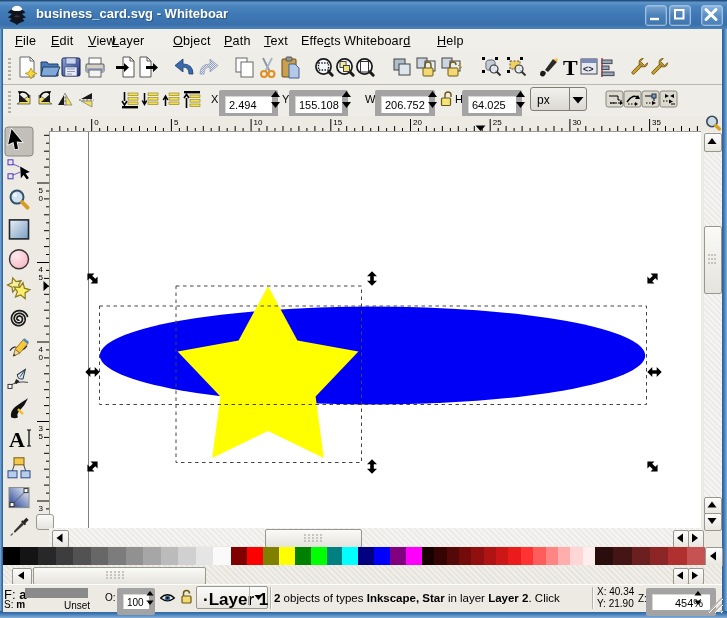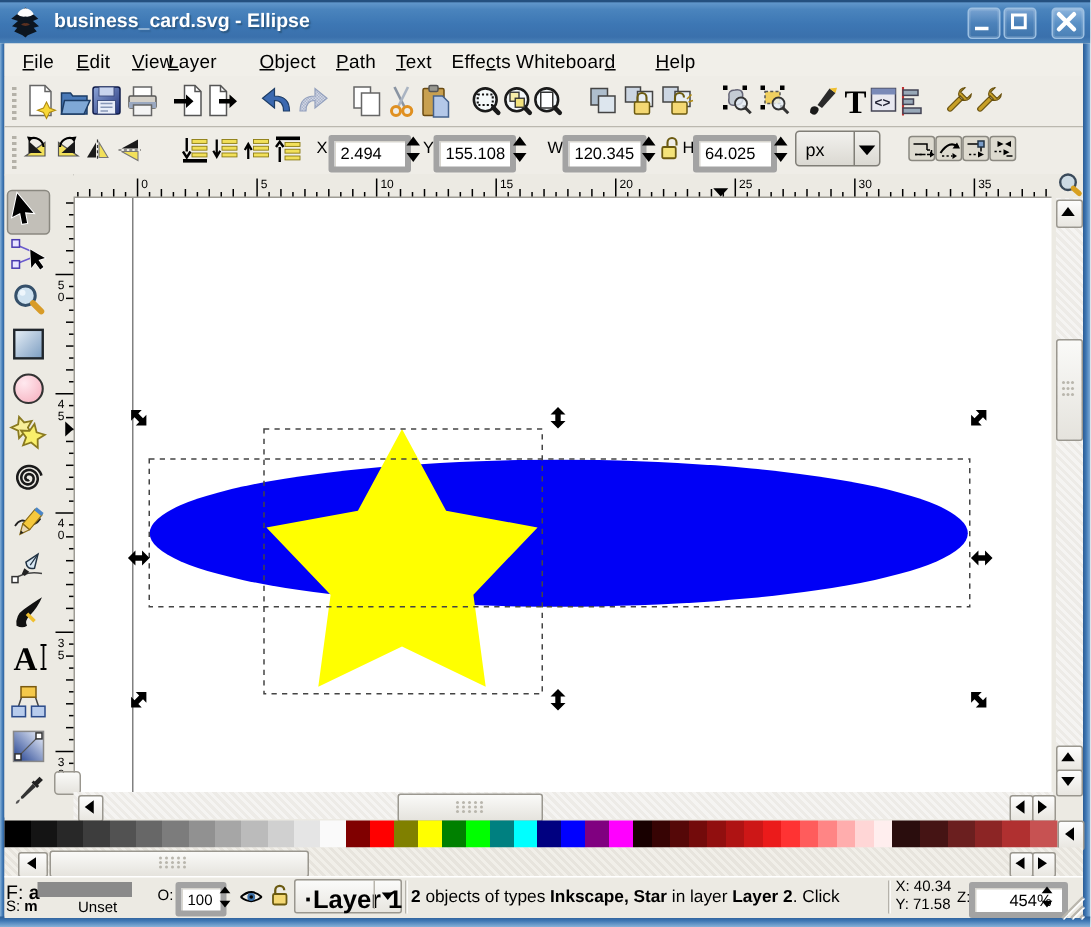--- a/index.html
+++ b/index.html
@@ -19,21 +19,21 @@
     border:1px solid #9dc0e2;box-shadow:inset 0 0 0 1px rgba(255,255,255,0.15);}
   
   #menubar{left:3px;top:29px;width:719px;height:22px;background:#f1efe9;}
   .menuitem{top:34px;font-size:12.6px;color:#000;letter-spacing:0.2px;}
   .menuitem u{text-decoration:underline;}
   
   #toolbar1{left:3px;top:51px;width:719px;height:33px;background:#efede7;border-bottom:1px solid #bbb8af;}
   #toolbar2{left:3px;top:85px;width:719px;height:31px;background:#efede7;border-bottom:1px solid #9d9b94;}
   .grip{width:3px;background:repeating-linear-gradient(#efede7 0 2px,#b4b1a8 2px 4px);}
   
-  .field{background:#fff;border:4px solid #a3a3a3;border-radius:2px;
+  .field{background:#fff;border:6px solid #a3a3a3;border-radius:2px;
      box-shadow:inset 1px 1px 0 #d8d6cf;
      font-size:11px;color:#000;padding:3px 0 0 4px;}
   .lbl{font-size:11px;color:#000;}
   
   #toolbox{left:3px;top:116px;width:33px;height:429px;background:#eceae3;}
   #rulercorner{left:36px;top:116px;width:13px;height:15px;background:#eceae3;}
   
   #canvas{left:50px;top:132px;width:651px;height:396px;background:#fff;overflow:hidden;}
   
   .sbtrack{background:#f4f3f1;}
@@ -43,21 +43,21 @@
   #statusbar{left:3px;top:584px;width:719px;height:27px;background:#eceae3;border-top:1px solid #fff;}
   .stext{font-size:11px;color:#000;}
 </style>
 </head>
 <body>
 
 <div class="abs" id="titlebar"></div>
 <div class="abs" id="borderL"></div>
 <div class="abs" id="borderR"></div>
 <div class="abs" id="borderB"></div>
-<div class="abs" id="title-text">business_card.svg - Ellipse</div>
+<div class="abs" id="title-text">business_card.svg - Whiteboar</div>
 
 <svg class="abs" style="left:6px;top:4px" width="22" height="22" viewBox="0 0 22 22">
   <path d="M11 1 L19.5 8.5 L16 10 L20 13.5 L16.5 14.5 L18.5 17 L12.5 19.5 L11 21 L9 19.5 L3.5 17 L5.5 14.5 L2 13.5 L6 10 L1.5 8.5 Z" fill="#0c1520"></path>
   <path d="M11 1.5 Q15 2 16.5 5.5 Q14 7.5 11 7 Q7.5 7.5 5.5 5.5 Q7 2 11 1.5 Z" fill="#fdfdfd"></path>
   <path d="M8 12.5 Q11 14 14 12.5 Q12.5 11 11 11.5 Q9.5 11 8 12.5 Z" fill="#5a3020"></path>
 </svg>
 
 <div class="abs winbtn" style="left:645px"></div>
 <div class="abs winbtn" style="left:669px"></div>
 <div class="abs winbtn" style="left:701px;background:linear-gradient(#8db4dd,#5b91c6 50%,#4a80b5)"></div>
@@ -344,21 +344,21 @@
     <path d="M5.5 1 L10 7 L1 7 Z" fill="#000"></path>
     <path d="M5.5 18 L10 12 L1 12 Z" fill="#000"></path>
   </svg>
 <div class="abs lbl" style="left:282px;top:93px">Y</div>
 <div class="abs field" style="left:289px;top:90px;width:43px;height:14px">155.108</div>
 <svg class="abs" style="left:341px;top:90px" width="11" height="19">
     <path d="M5.5 1 L10 7 L1 7 Z" fill="#000"></path>
     <path d="M5.5 18 L10 12 L1 12 Z" fill="#000"></path>
   </svg>
 <div class="abs lbl" style="left:365px;top:93px">W</div>
-<div class="abs field" style="left:375px;top:90px;width:44px;height:14px">120.345</div>
+<div class="abs field" style="left:375px;top:90px;width:44px;height:14px">206.752</div>
 <svg class="abs" style="left:427px;top:90px" width="11" height="19">
     <path d="M5.5 1 L10 7 L1 7 Z" fill="#000"></path>
     <path d="M5.5 18 L10 12 L1 12 Z" fill="#000"></path>
   </svg>
 <svg class="abs" style="left:439px;top:89px" width="15" height="19" viewBox="0 0 15 19">
 <rect x="2.5" y="9" width="9" height="7.5" rx="1" fill="#f4e37a" stroke="#6b5a10" stroke-width="1.2"></rect>
 <path d="M6 9 V6 A3 3 0 0 1 12 6 V8" fill="none" stroke="#6b5a10" stroke-width="1.4"></path>
   </svg>
 <div class="abs lbl" style="left:455px;top:93px">H</div>
 <div class="abs field" style="left:462px;top:90px;width:44px;height:14px">64.025</div>
@@ -769,21 +769,21 @@
 <div class="abs sbtn" style="left:688px;top:568px;width:14px;height:15px"></div>
 <svg class="abs" style="left:688px;top:568px" width="14" height="15">
     <path d="M10 7.5 L4 3.5 L4 11.5 Z" fill="#000"></path>
   </svg>
 
 <div class="abs" id="statusbar"></div>
 
 <div class="abs stext" style="left:4px;top:587px;font-size:13px">F:&nbsp;<b>a</b></div>
 <div class="abs" style="left:25px;top:588px;width:63px;height:10px;background:#8a8a8a"></div>
 <div class="abs stext" style="left:4px;top:599px;font-size:10px">S:&nbsp;<b>m</b></div>
-<div class="abs stext" style="left:52px;top:600px;font-size:10px">Unset</div>
+<div class="abs stext" style="left:64px;top:600px;font-size:10px">Unset</div>
 
 <div class="abs stext" style="left:105px;top:592px;font-size:10px">O:</div>
 <div class="abs field" style="left:117px;top:588px;width:22px;height:12px;border-radius:2px;font-size:10px">100</div>
 <svg class="abs" style="left:145px;top:590px" width="10" height="16">
     <path d="M5 1 L8.6 5.5 L1.4 5.5 Z" fill="#000"></path>
     <path d="M5 15 L8.6 10.5 L1.4 10.5 Z" fill="#000"></path>
   </svg>
 
 <svg class="abs" style="left:159px;top:589px" width="17" height="16" viewBox="0 0 17 16">
   <path d="M1.5 9 Q8.5 2.5 15.5 9" fill="none" stroke="#000" stroke-width="1.3"></path>
@@ -803,21 +803,21 @@
     <path d="M3.5 9 L11.5 9 L7.5 14 Z" fill="#000"></path>
   </svg>
 <div class="abs" style="left:270px;top:587px;width:1px;height:22px;background:#b5b2aa"></div>
 <div class="abs" style="left:271px;top:587px;width:1px;height:22px;background:#fcfbf9"></div>
 
 <div class="abs stext" style="left:274px;top:592px;font-size:11.5px;white-space:nowrap"><b>2</b> objects of types <b>Inkscape, Star</b> in layer <b>Layer 2</b>. Click</div>
 <div class="abs" style="left:592px;top:587px;width:1px;height:22px;background:#b5b2aa"></div>
 <div class="abs" style="left:593px;top:587px;width:1px;height:22px;background:#fcfbf9"></div>
 
 <div class="abs stext" style="left:597px;top:586px;font-size:10px">X: 40.34</div>
-<div class="abs stext" style="left:597px;top:598px;font-size:10px">Y: 71.58</div>
+<div class="abs stext" style="left:597px;top:598px;font-size:10px">Y: 21.90</div>
 
 <div class="abs stext" style="left:638px;top:593px;font-size:10px">Z:</div>
 <div class="abs field" style="left:646px;top:588px;width:42px;height:13px;border-radius:2px;font-size:11px;text-align:center;padding-left:16px">454%</div>
 <svg class="abs" style="left:693px;top:590px" width="10" height="16">
     <path d="M5 1 L8.6 5.5 L1.4 5.5 Z" fill="#000"></path>
     <path d="M5 15 L8.6 10.5 L1.4 10.5 Z" fill="#000"></path>
   </svg>
 
 <svg class="abs" style="left:706px;top:596px" width="18" height="18">
   <path d="M16 2 L2 16 M16 8 L8 16 M16 14 L14 16" stroke="#b9b6ad" stroke-width="1.5"></path>

